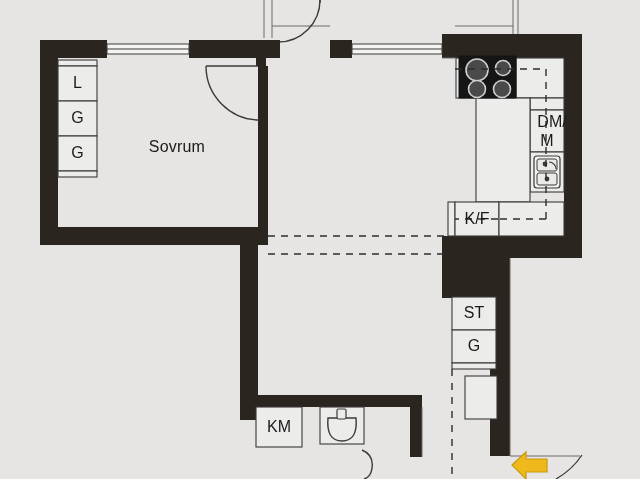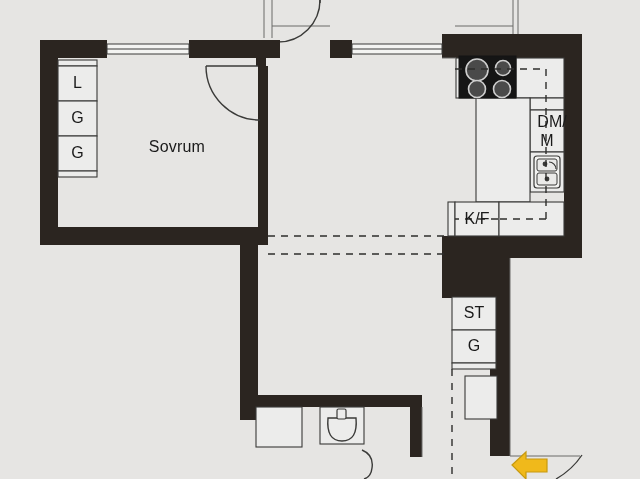--- a/index.html
+++ b/index.html
@@ -190,14 +190,15 @@
 
   <div class="lbl cab-txt" style="left:530px;top:112px;width:44px;height:20px;">DM/</div>
   <div class="lbl cab-txt" style="left:530px;top:131px;width:34px;height:20px;">M</div>
 
   <div class="lbl cab-txt" style="left:455px;top:202px;width:44px;height:34px;">K/F</div>
 
   <div class="lbl cab-txt" style="left:452px;top:297px;width:44px;height:33px;">ST</div>
 
   <div class="lbl cab-txt" style="left:452px;top:330px;width:44px;height:33px;">G</div>
 
+  <div class="lbl cab-txt" style="left:256px;top:407px;width:46px;height:40px;">KM</div>
 
 </div>
 
 </body></html>

